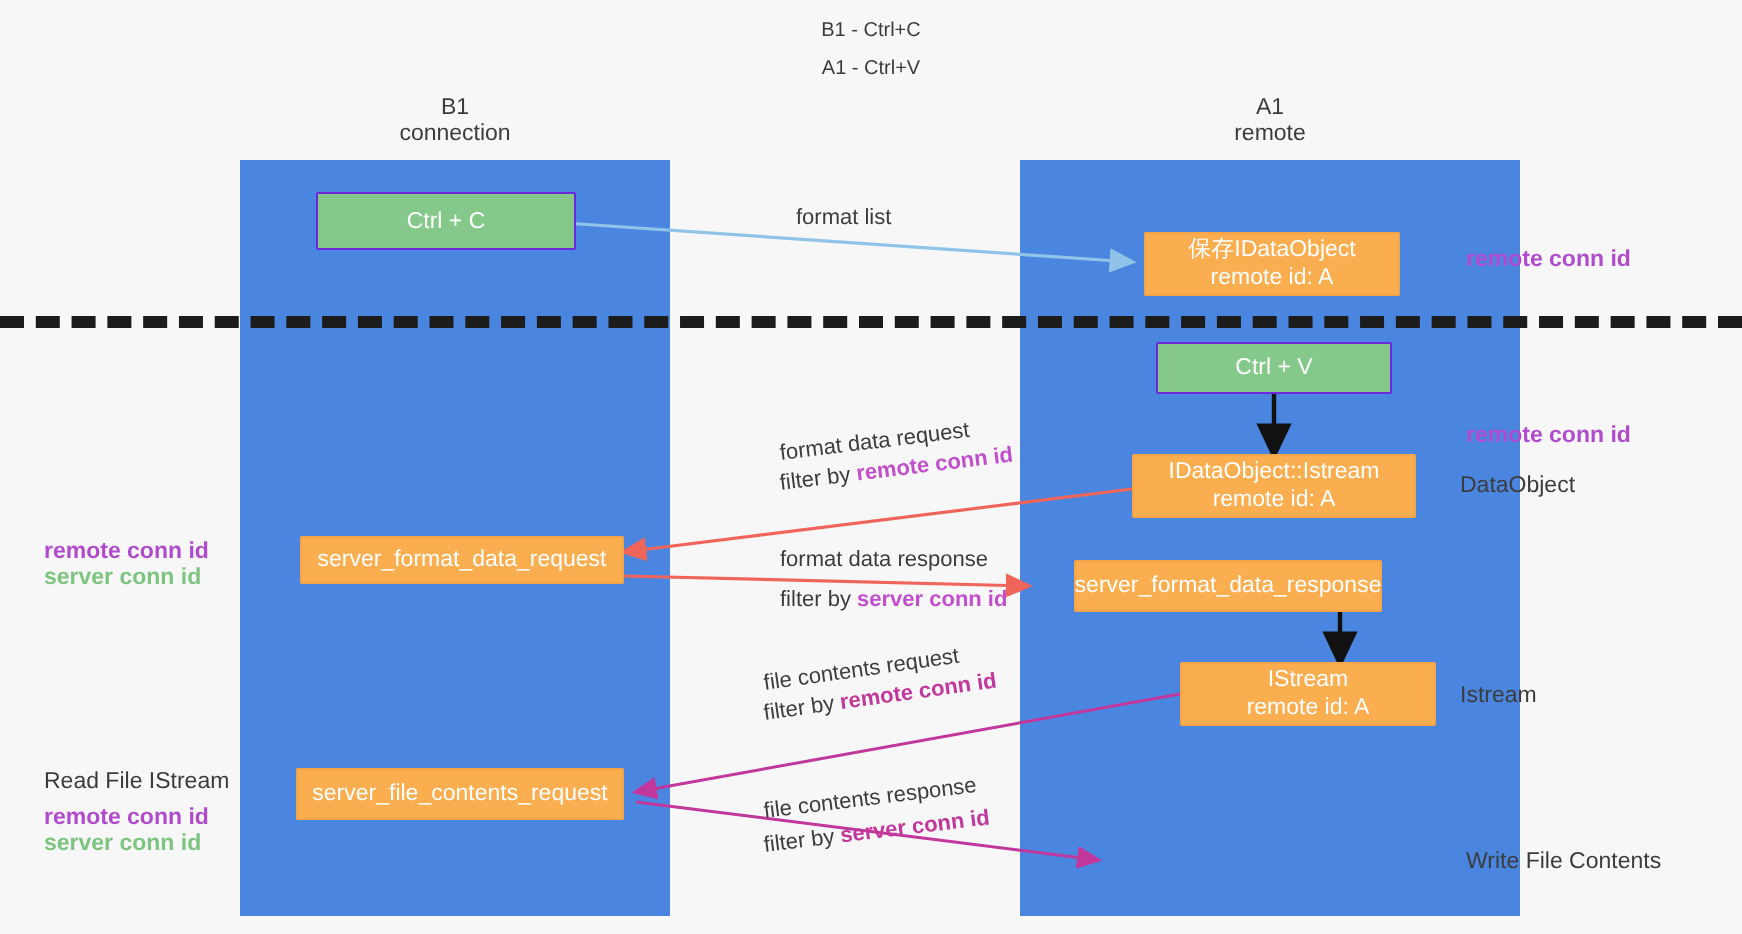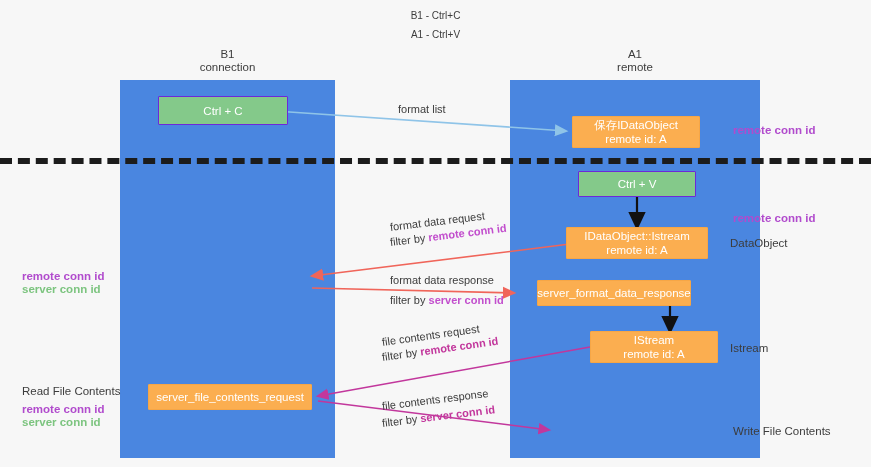--- a/index.html
+++ b/index.html
@@ -160,20 +160,23 @@
 
   <div class="abs node green" style="left:578px; top:171px; width:118px; height:26px;">
     <span>Ctrl + V</span>
   </div>
 
   <div class="abs node orange" style="left:566px; top:227px; width:142px; height:32px; white-space:pre-line;">
     <span>IDataObject::Istream
 remote id: A</span>
   </div>
 
+  <div class="abs node orange" style="left:150px; top:268px; width:162px; height:24px;">
+    <span>server_format_data_request</span>
+  </div>
 
   <div class="abs node orange" style="left:537px; top:280px; width:154px; height:26px;">
     <span>server_format_data_response</span>
   </div>
 
   <div class="abs node orange" style="left:590px; top:331px; width:128px; height:32px; white-space:pre-line;">
     <span>IStream
 remote id: A</span>
   </div>
 
@@ -210,17 +213,17 @@
 
   <div class="abs side-note" style="left:730px; top:236px;">DataObject</div>
 
   <div class="abs side-note" style="left:730px; top:341px;">Istream</div>
 
   <div class="abs side-note" style="left:733px; top:424px;">Write File Contents</div>
 
   <div class="abs side-note purple" style="left:22px; top:269px;">remote conn id</div>
   <div class="abs side-note green-t" style="left:22px; top:282px;">server conn id</div>
 
-  <div class="abs side-note" style="left:22px; top:384px;">Read File Contents</div>
+  <div class="abs side-note" style="left:22px; top:384px;">Read File IStream</div>
   <div class="abs side-note purple" style="left:22px; top:402px;">remote conn id</div>
   <div class="abs side-note green-t" style="left:22px; top:415px;">server conn id</div>
 
 </div>
 
 </body></html>

